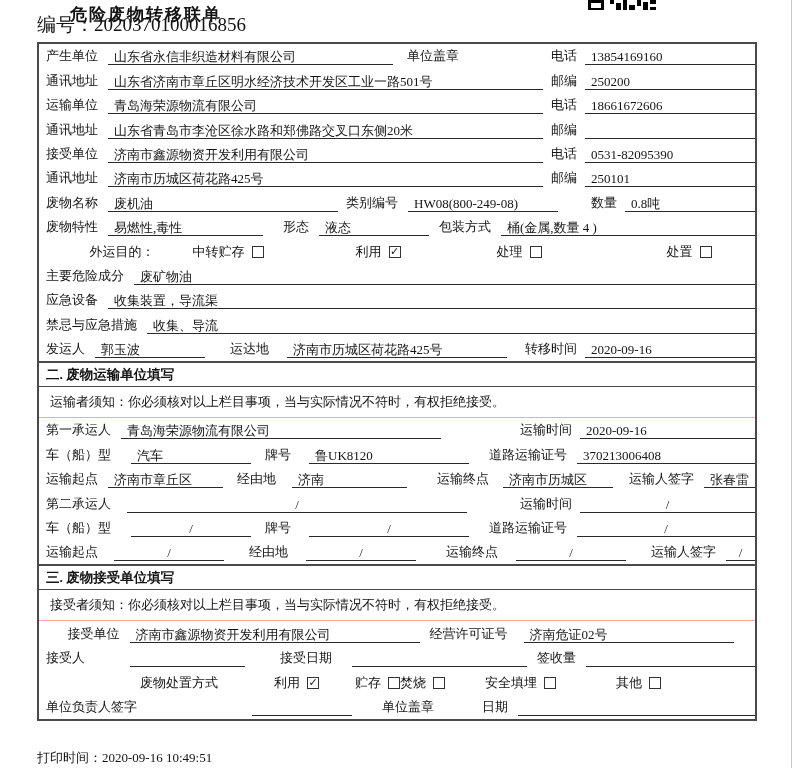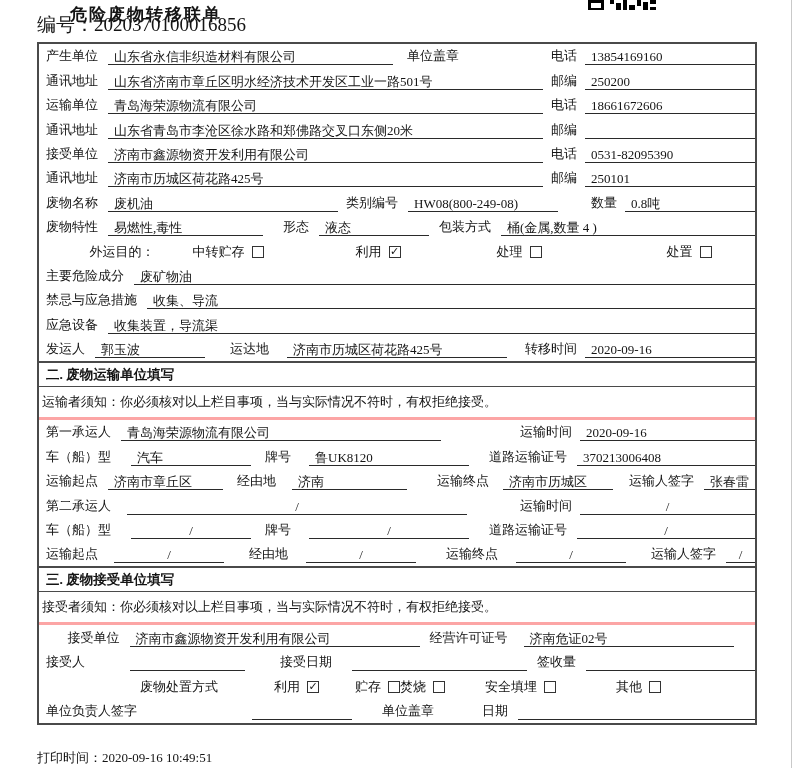--- a/index.html
+++ b/index.html
@@ -13,22 +13,22 @@
              padding-left:70px;box-sizing:border-box;
              font-size:17px;font-weight:bold;letter-spacing:2px;}
   .qr{position:absolute;left:588px;top:0;}
   
   .form{position:absolute;left:37px;top:42px;width:720px;
         border:2px solid #4a4a4a;box-sizing:border-box;background:#fff;}
   .section{border-bottom:2px solid #4a4a4a;}
   .section:last-child{border-bottom:none;}
   .sec-head{height:23px;line-height:23px;padding-left:7px;
             font-weight:bold;font-size:13.5px;border-bottom:1px solid #4a4a4a;}
-  .notice{height:30px;display:flex;align-items:center;padding-left:3px;
-          border-bottom:3px solid #fca5a5;}
+  .notice{height:30px;display:flex;align-items:center;padding-left:11px;
+          border-bottom:1px solid #fca5a5;}
   .row{height:24.4px;display:flex;align-items:flex-end;
        padding:0 0 3px 7px;box-sizing:border-box;justify-content:center;}
   .lbl{white-space:nowrap;margin-right:10px;flex:0 0 auto;}
   .plain{white-space:nowrap;flex:0 0 auto;}
   .uv{border-bottom:1px solid #2a2a2a;height:17px;line-height:17px;
       padding:0 6px;white-space:nowrap;box-sizing:border-box;flex:0 0 auto;}
   .fill{flex:1 1 auto;}
   .c{text-align:center;}
   .tail{margin-left:auto;margin-right:8px;}
   
@@ -165,27 +165,27 @@
         <span class="cb"></span>
       </span>
     </div>
 
     <div class="row">
       <span class="lbl">主要危险成分</span>
       <span class="uv fill">废矿物油</span>
     </div>
 
     <div class="row">
+      <span class="lbl">应急设备</span>
+      <span class="uv fill">收集装置，导流渠</span>
+    </div>
+
+    <div class="row">
       <span class="lbl">禁忌与应急措施</span>
       <span class="uv fill">收集、导流</span>
-    </div>
-
-    <div class="row">
-      <span class="lbl">应急设备</span>
-      <span class="uv fill">收集装置，导流渠</span>
     </div>
 
     <div class="row">
       <span class="lbl">发运人</span>
       <span class="uv w110">郭玉波</span>
       <span class="lbl ml25">运达地</span>
       <span class="uv w220 ml8">济南市历城区荷花路425号</span>
       <span class="lbl tail">转移时间</span>
       <span class="uv w170">2020-09-16</span>
     </div>

